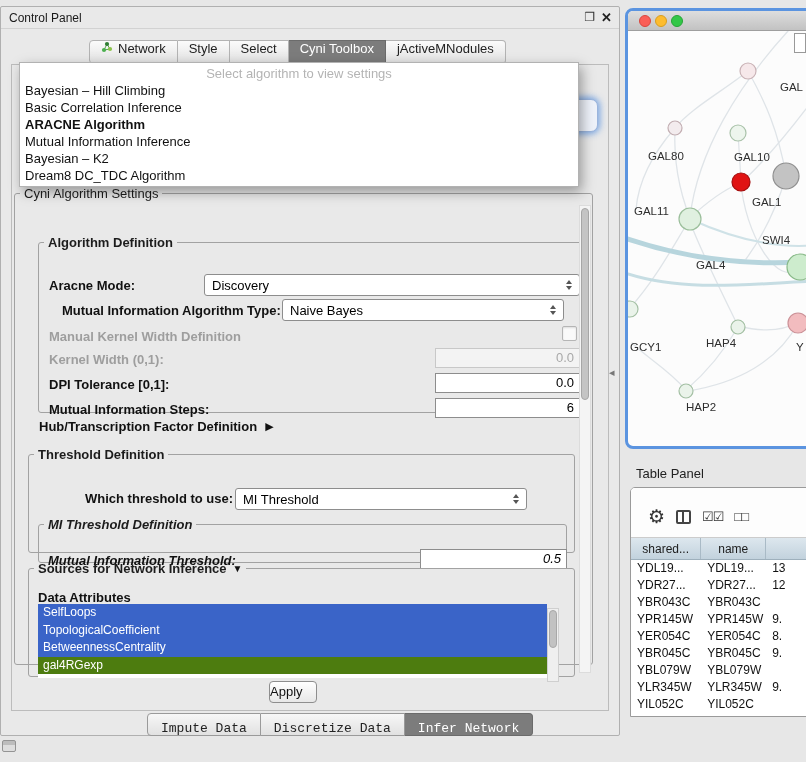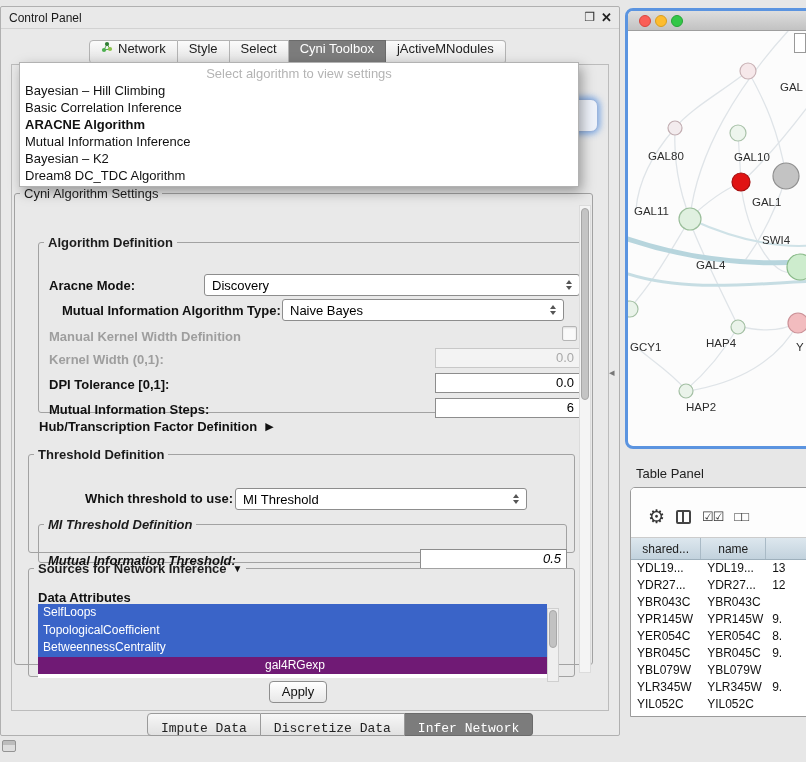--- a/index.html
+++ b/index.html
@@ -84,22 +84,22 @@
 
   #lbl-attrs { left:9px; top:14px; }
   #attr-list { position:absolute; left:9px; top:28px; width:509px; height:74px; background:#fff; overflow:hidden; }
   .attr-item { height:17.5px; line-height:17.5px; font-size:12px; color:#fff; padding-left:5px; background:#3a64c8; }
   #attr-scroll { position:absolute; left:518px; top:32px; width:12px; height:74px; background:#efefef; border:1px solid #cfcfcf; }
   #attr-thumb { position:absolute; left:1px; top:1px; width:8px; height:38px; background:#c2c2c2; border:1px solid #a8a8a8; border-radius:5px; }
 
   #main-scroll { position:absolute; left:564px; top:4px; width:12px; height:468px; background:#f4f4f4; border:1px solid #dcdcdc; }
   #main-thumb { position:absolute; left:1px; top:2px; width:8px; height:192px; background:#c4c4c4; border:1px solid #a6a6a6; border-radius:5px; }
 
-  #apply-btn { left:268px; top:674px; width:58px; height:22px; border:1px solid #8e8e8e; border-radius:4px;
-               background:linear-gradient(#ffffff,#e7e7e7); font-size:13px; color:#111; text-align:center; line-height:20px; }
+  #apply-btn { left:268px; top:674px; width:48px; height:22px; border:1px solid #8e8e8e; border-radius:4px;
+               background:linear-gradient(#ffffff,#e7e7e7); font-size:13px; color:#111; text-align:left; line-height:20px; }
 
   #bottom-tabs { position:absolute; left:146px; top:706px; height:23px; display:flex; }
   .seg-tab { padding:4px 13px; line-height:21px; font-size:13px; color:#222; border:1px solid #9a9a9a; border-left:none;
              background:linear-gradient(#f7f7f7,#e1e1e1);font-family:Liberation Mono, monospace; }
   .seg-tab:first-child { border-left:1px solid #9a9a9a; border-radius:4px 0 0 4px; }
   .seg-tab:last-child { border-radius:0 4px 4px 0; }
   .seg-tab.selected { background:#7c7c7c; color:#fff; border-color:#6b6b6b; }
 
   #splitter-arrow { left:609px; top:366px; font-size:11px; color:#777; }
   #mini-window-icon { left:2px; top:740px; width:14px; height:12px; border:1px solid #949494; border-radius:2px;
@@ -240,21 +240,21 @@
       <fieldset id="grp-sources" class="grp">
         <legend class="boldblk">
           <span>Sources for Network Inference</span>
           <span class="tri-down">▼</span>
         </legend>
         <span id="lbl-attrs" class="lbl">Data Attributes</span>
         <div id="attr-list">
             <div class="attr-item" style="background: rgb(58, 100, 200);">SelfLoops</div>
             <div class="attr-item" style="background: rgb(58, 100, 200);">TopologicalCoefficient</div>
             <div class="attr-item" style="background: rgb(58, 100, 200);">BetweennessCentrality</div>
-            <div class="attr-item" style="background: #701a75; text-align: center;">gal4RGexp</div>
+            <div class="attr-item" style="background: #4d7c0f;">gal4RGexp</div>
           </div>
         <div id="attr-scroll">
             <div id="attr-thumb"></div>
           </div>
       </fieldset>
 
       <div id="main-scroll">
           <div id="main-thumb"></div>
         </div>
     </fieldset>

